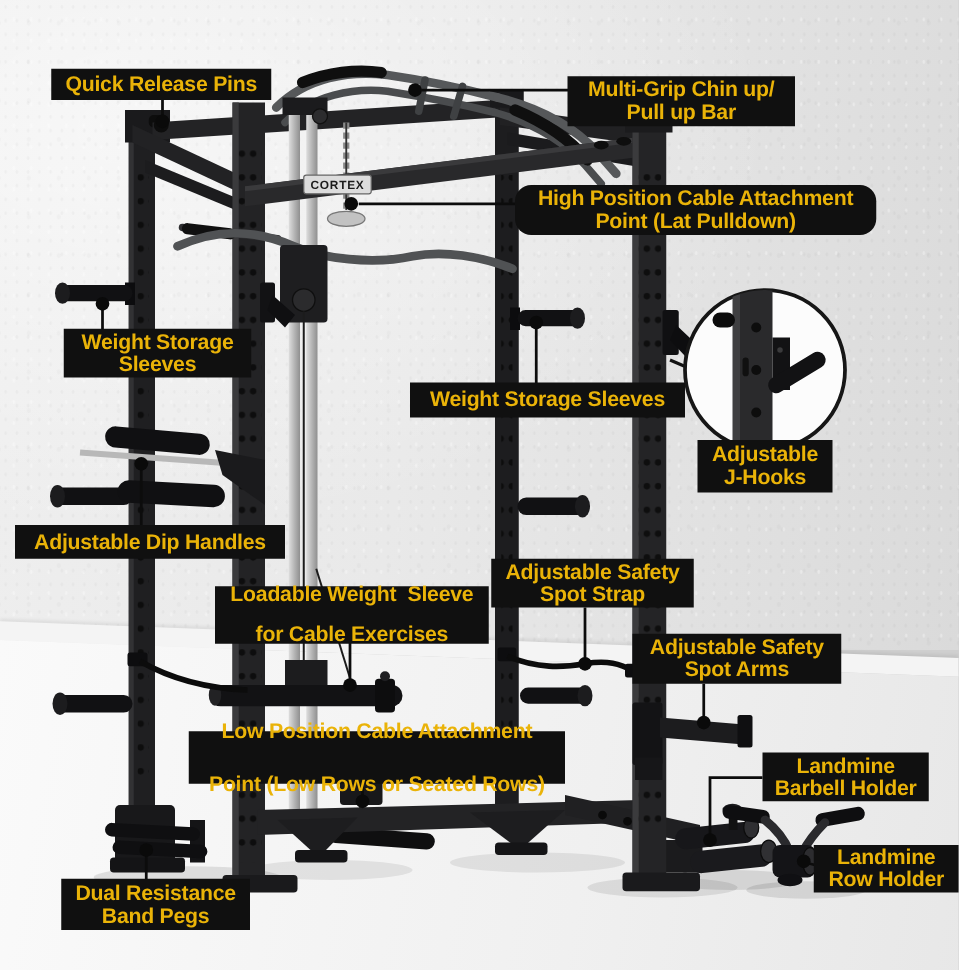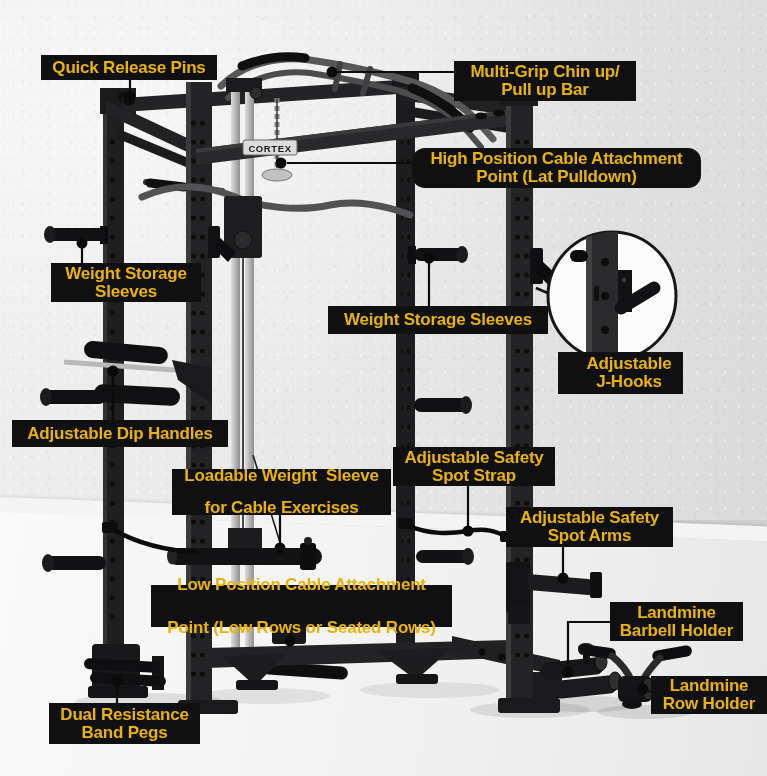--- a/index.html
+++ b/index.html
@@ -29,21 +29,21 @@
   .lab{position:absolute;z-index:3;background:#101010;color:#eab308;
        display:flex;flex-direction:column;align-items:center;justify-content:center;
        font-weight:bold;font-size:17px;line-height:18px;letter-spacing:-.2px;
        text-align:center;}
   .lab span{white-space:pre;display:block;}
   .lb-qrp{left:41px;top:55px;width:176px;height:25px;}
   .lb-mg {left:454px;top:61px;width:182px;height:40px;}
   .lb-hp {left:412px;top:148px;width:289px;height:40px;border-radius:13px;}
   .lb-wsl{left:12px;top:263px;width:150px;height:39px;margin-left:39px;}
   .lb-wsc{left:328px;top:306px;width:220px;height:28px;}
-  .lb-jh {left:558px;top:352px;width:108px;height:42px;padding-left:17px;}
+  .lb-jh {left:558px;top:352px;width:108px;height:42px;}
   .lb-dip{left:12px;top:420px;width:216px;height:27px;}
   .lb-lws{left:172px;top:469px;width:219px;height:46px;gap:14px;}
   .lb-sss{left:393px;top:447px;width:162px;height:39px;}
   .lb-ssa{left:506px;top:507px;width:167px;height:40px;}
   .lb-lp {left:151px;top:585px;width:301px;height:42px;gap:25px;}
   .lb-lbh{left:610px;top:602px;width:133px;height:39px;}
   .lb-lrh{left:651px;top:676px;width:116px;height:38px;}
   .lb-drb{left:49px;top:703px;width:151px;height:41px;}
 </style>
 </head>

